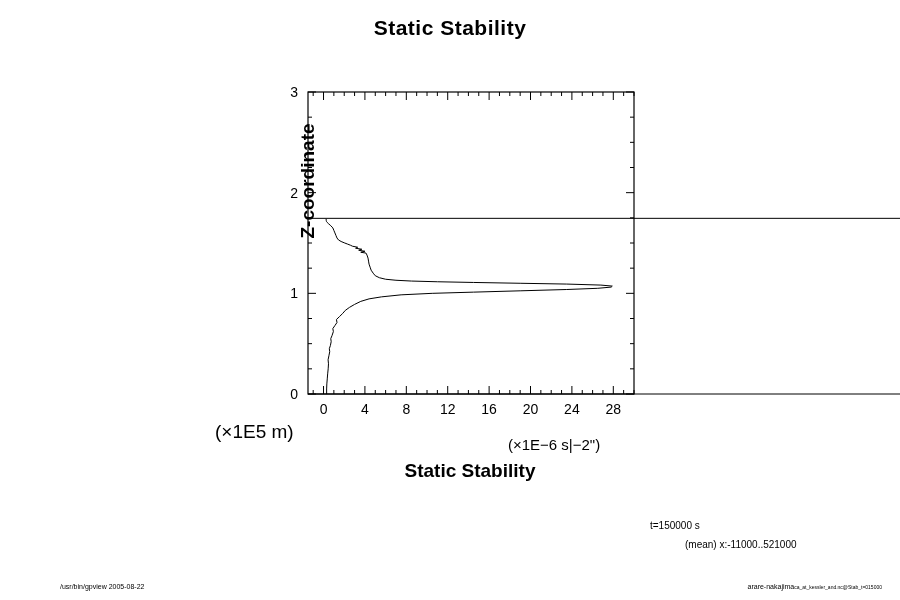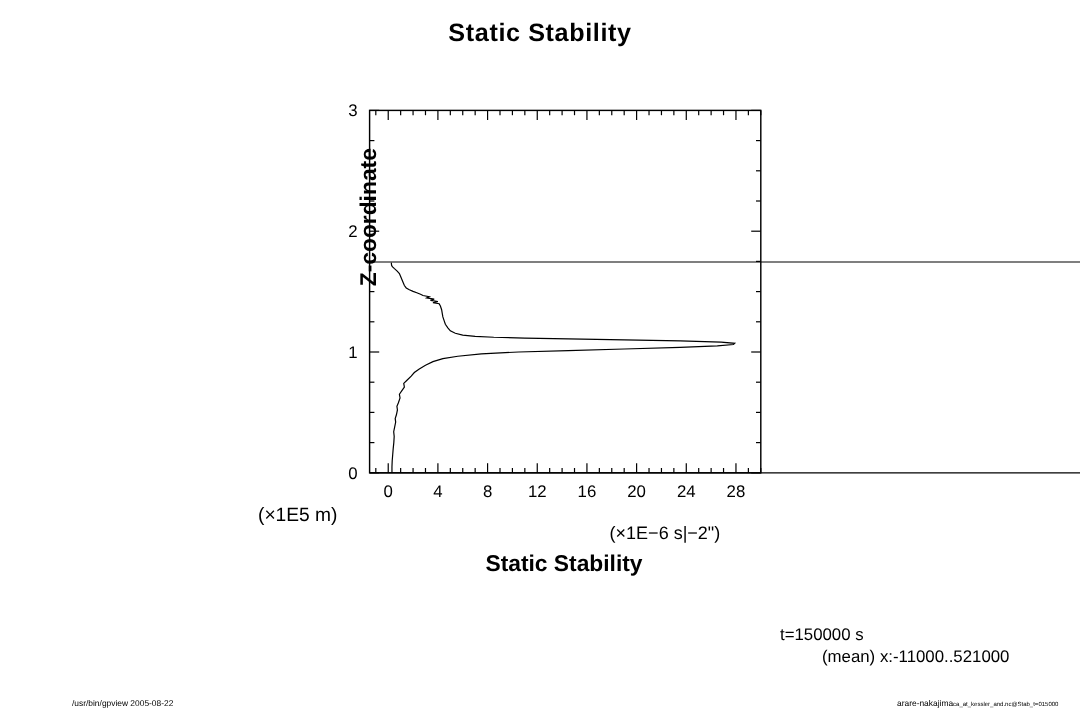--- a/index.html
+++ b/index.html
@@ -55,33 +55,33 @@
     top: 460px;
     width: 420px;
     text-align: center;
     font-size: 19px;
     font-weight: bold;
   }
   .unit-y {
     position: absolute;
     left: 215px;
     top: 421px;
-    font-size: 16px;
+    font-size: 19px;
     white-space: nowrap;
   }
   .unit-x {
     position: absolute;
     left: 508px;
     top: 436px;
     font-size: 15px;
     white-space: nowrap;
   }
   .annot {
     position: absolute;
-    font-size: 14px;
+    font-size: 10px;
     white-space: nowrap;
   }
   .annot-time { left: 650px; top: 520px; }
   .annot-mean { left: 650px; top: 539px; margin-left: 35px; }
   .footer-left {
     position: absolute;
     left: 60px;
     top: 583px;
     font-size: 7px;
     white-space: nowrap;

